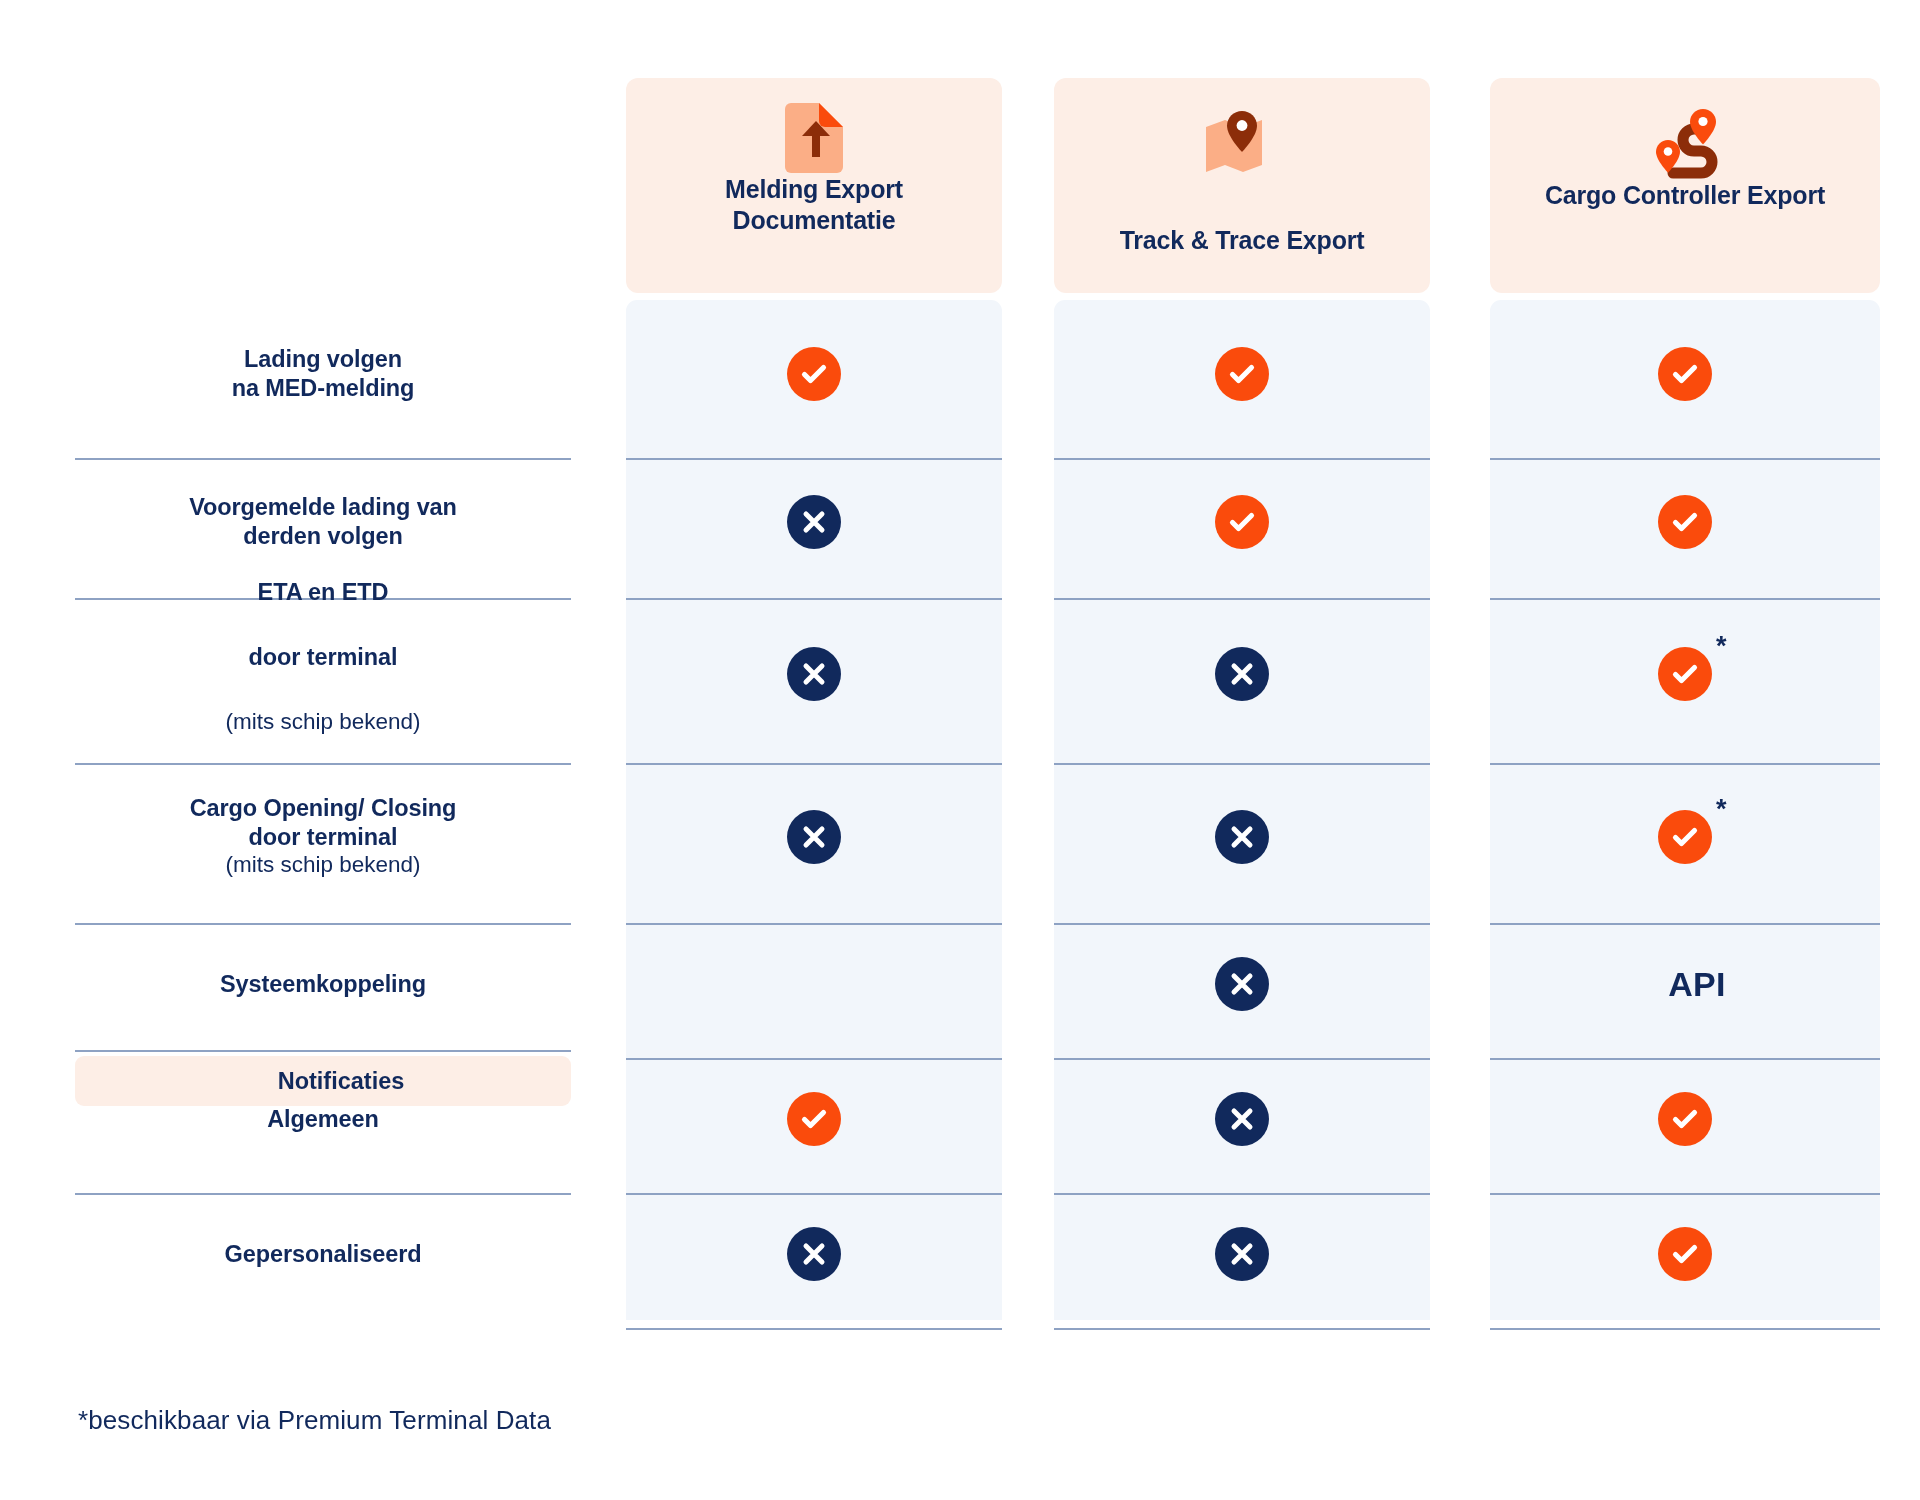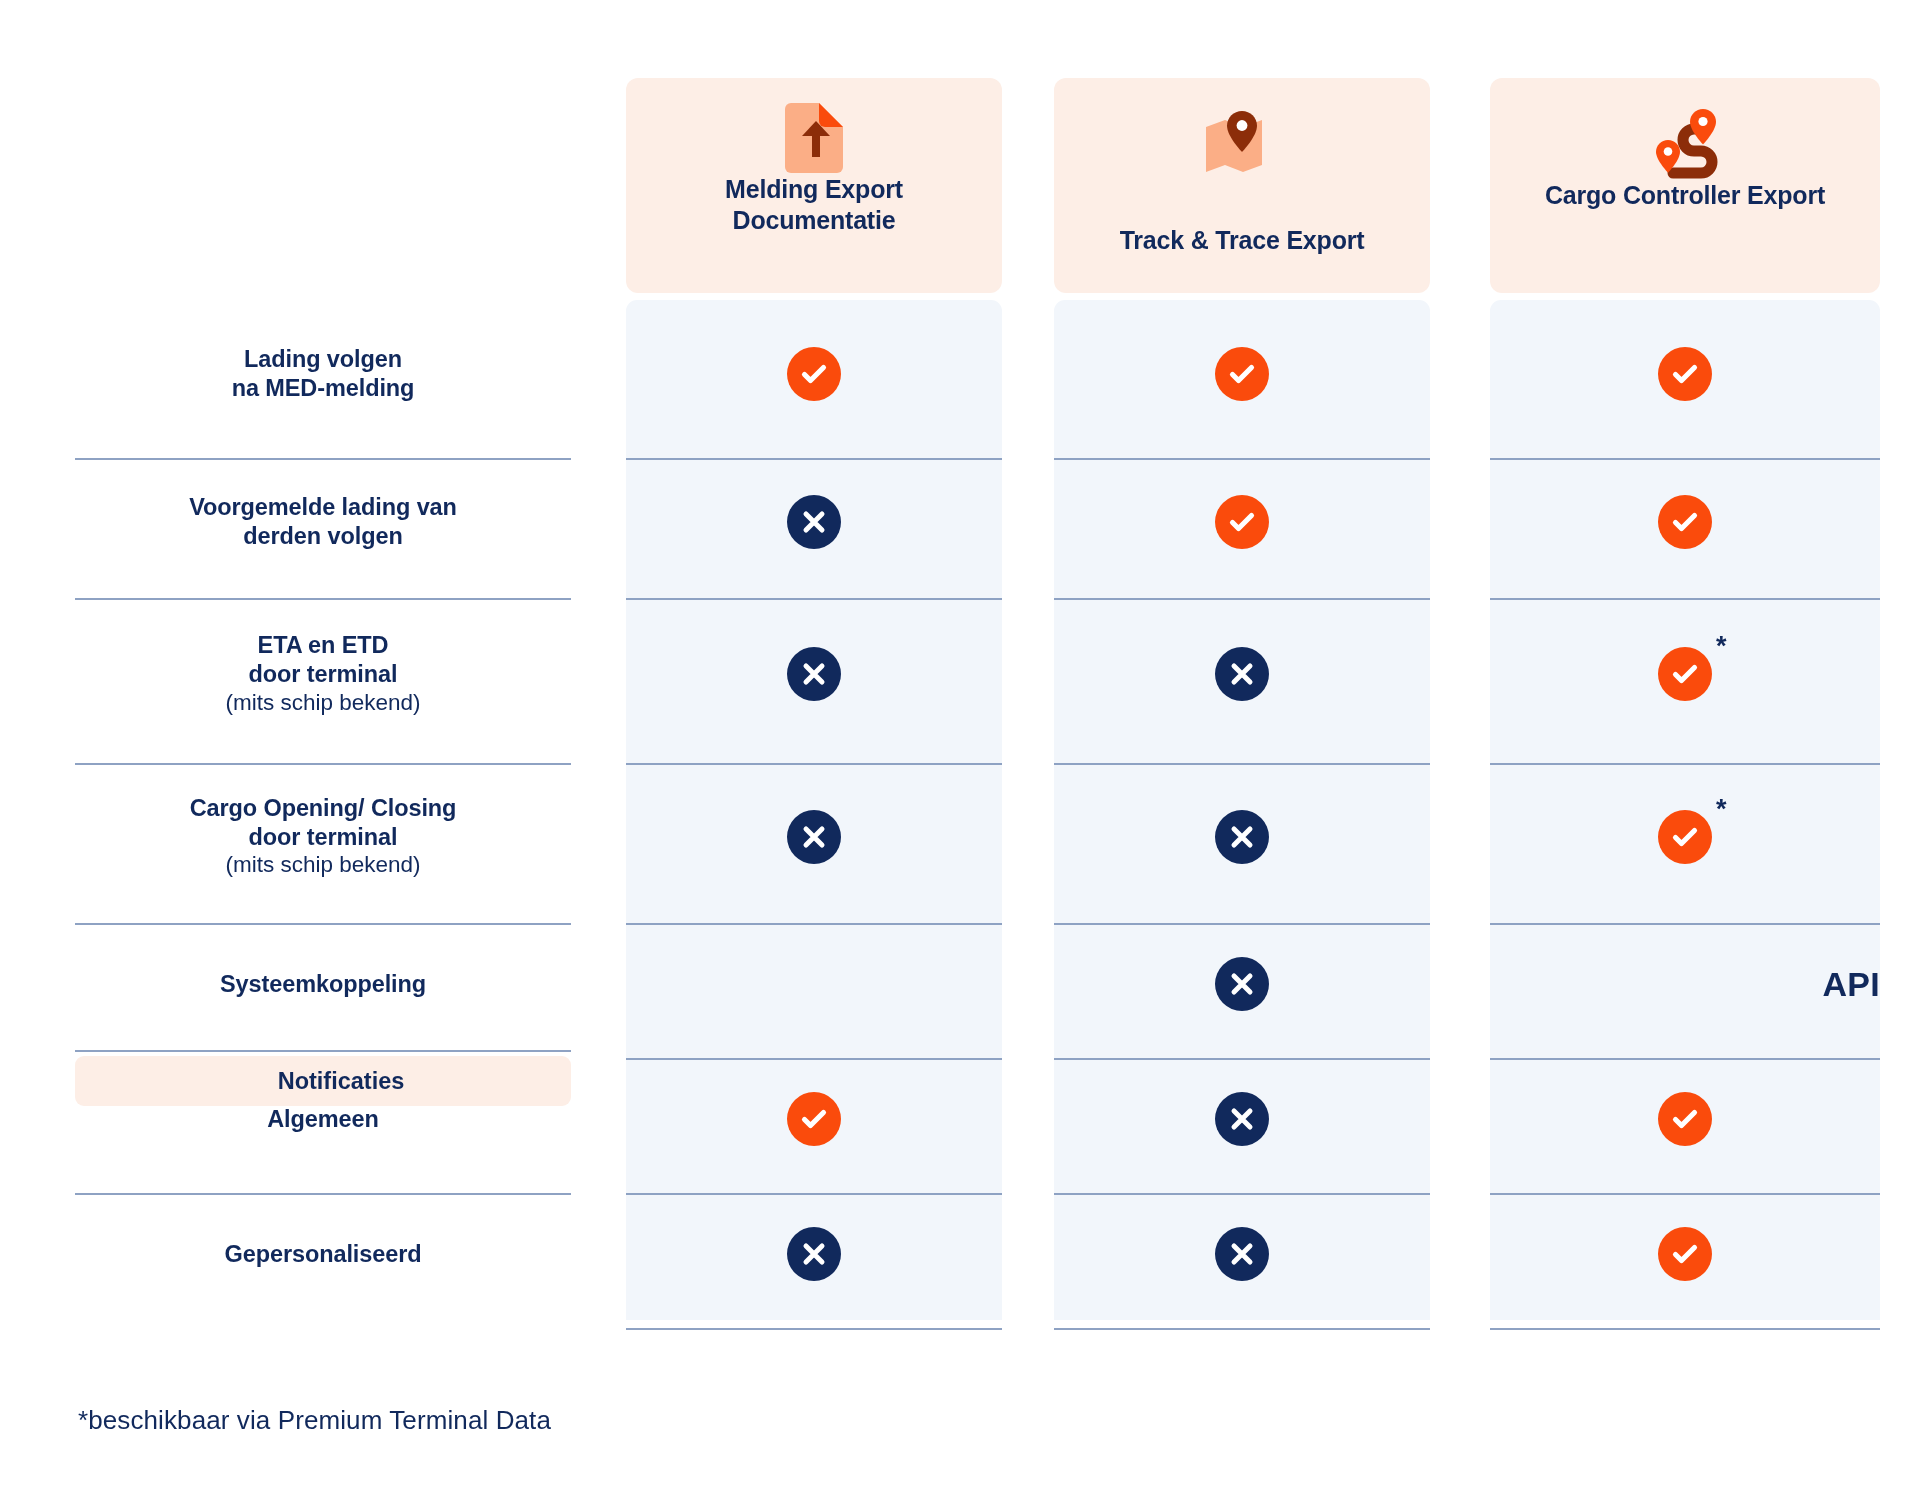--- a/index.html
+++ b/index.html
@@ -176,21 +176,21 @@
       <div class="label-cell" style="position: absolute; left: 0px; width: 496px; top: 0px; height: 148px;">
         <div class="ln">Lading volgen</div>
         <div class="ln">na MED-melding</div>
       </div>
       <div class="label-div" style="top: 158px;"></div>
       <div class="label-cell" style="position: absolute; left: 0px; width: 496px; top: 155px; height: 133px;">
         <div class="ln">Voorgemelde lading van</div>
         <div class="ln">derden volgen</div>
       </div>
       <div class="label-div" style="top: 298px;"></div>
-      <div class="label-cell" style="position: absolute; left: 0px; width: 496px; top: 295px; height: 158px;">
+      <div class="label-cell" style="position: absolute; left: 0px; width: 496px; top: 278px; height: 158px; justify-content: space-between;">
         <div class="ln">ETA en ETD</div>
         <div class="ln">door terminal</div>
         <div class="sub">(mits schip bekend)</div>
       </div>
       <div class="label-div" style="top: 463px;"></div>
       <div class="label-cell" style="position: absolute; left: 0px; width: 496px; top: 460px; height: 153px;">
         <div class="ln">Cargo Opening/ Closing</div>
         <div class="ln">door terminal</div>
         <div class="sub">(mits schip bekend)</div>
       </div>
@@ -391,21 +391,21 @@
           <div class="cell-div" style="width: 390px; top: 463px;"></div>
           <div class="cell" style="position: absolute; left: 0px; width: 390px; top: 460px; height: 153px;">
             <span class="mark yes">
               <svg width="30" height="30" viewBox="0 0 30 30">
                 <path d="M5.5 15.5l6 6L24.5 8.5" fill="none" stroke="#fff" stroke-width="5.2" stroke-linecap="round" stroke-linejoin="round"></path>
               </svg>
               <span class="star">*</span>
             </span>
           </div>
           <div class="cell-div" style="width: 390px; top: 623px;"></div>
-          <div class="cell" style="position: absolute; left: 0px; width: 390px; top: 620px; height: 128px; justify-content: flex-end;">
+          <div class="cell" style="position: absolute; left: 12px; width: 390px; top: 620px; height: 128px;">
             <span class="text-mark">API</span>
           </div>
           <div class="cell-div" style="width: 390px; top: 758px;"></div>
           <div class="cell" style="position: absolute; left: 0px; width: 390px; top: 755px; height: 128px;">
             <span class="mark yes">
               <svg width="30" height="30" viewBox="0 0 30 30">
                 <path d="M5.5 15.5l6 6L24.5 8.5" fill="none" stroke="#fff" stroke-width="5.2" stroke-linecap="round" stroke-linejoin="round"></path>
               </svg>
             </span>
           </div>

